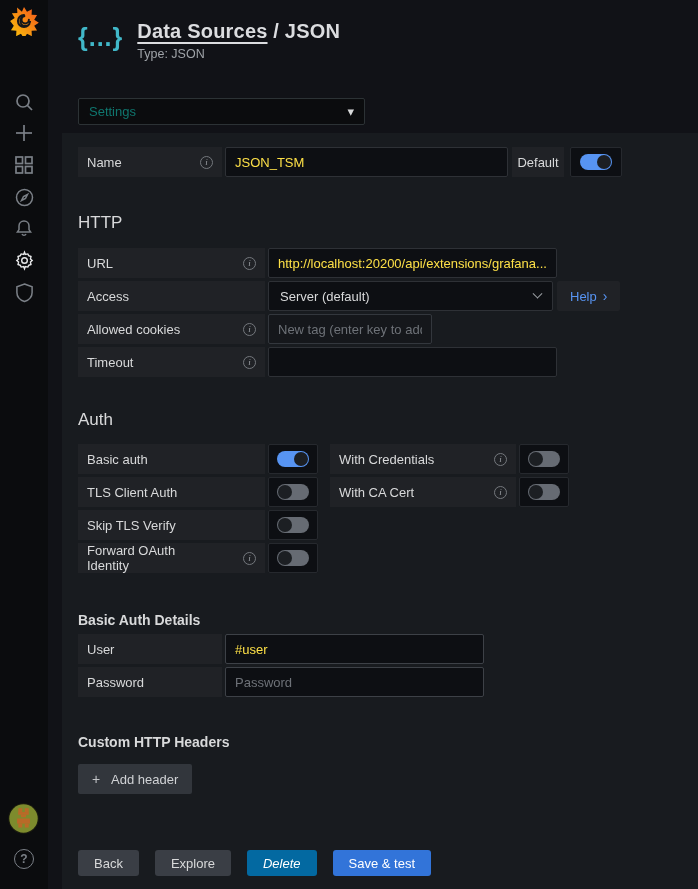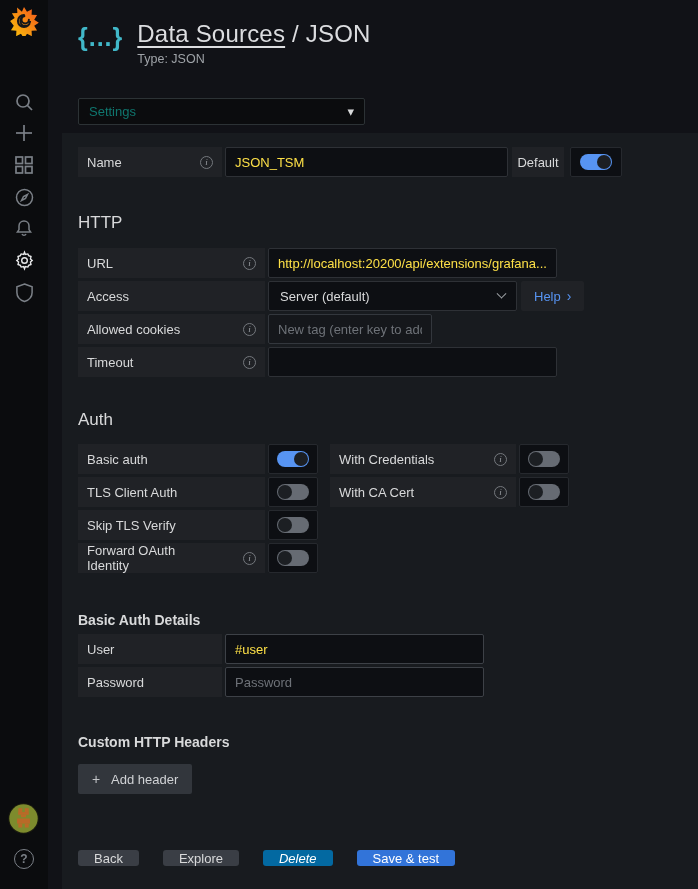--- a/index.html
+++ b/index.html
@@ -25,21 +25,21 @@
   .side-icon.active svg { stroke:#e8e9ea; }
   .logo { position:absolute; left:9px; top:6px; width:30px; height:30px; cursor:pointer; }
   .avatar { position:absolute; left:8px; top:803px; width:31px; height:31px; border-radius:50%; overflow:hidden; cursor:pointer; }
   
   .page { position:absolute; left:48px; top:0; width:650px; height:889px; }
   .page-header { padding:20px 0 0 30px; display:flex; align-items:flex-start; }
   .page-icon {
     color:#41b8c9; font-size:25px; font-weight:bold; letter-spacing:1px;
     line-height:34px; margin-right:14px; user-select:none;
   }
-  .title-block h1 { font-size:24px; font-weight:400; color:#dcdde0; letter-spacing:.2px; }
+  .title-block h1 { font-size:20px; font-weight:700; color:#dcdde0; letter-spacing:.2px; }
   .title-block h1 .crumb-link { text-decoration:underline; text-underline-offset:4px; cursor:pointer; color:#dcdde0; }
   .subtitle { font-size:12.5px; color:#9fa3a8; margin-top:4px; }
   
   .tab-select {
     position:absolute; left:30px; top:98px; width:287px; height:27px;
     background:#0b0c0e; border:1px solid #2c3235; border-radius:2px;
     display:flex; align-items:center; justify-content:space-between;
     padding:0 10px; font-size:13px; color:#0f766e; cursor:pointer;
   }
   .caret-down::after { content:"▾"; color:#d8d9da; font-size:13px; }
@@ -62,21 +62,21 @@
   }
   .f-input::placeholder { color:#6e7278; }
   .info-icon {
     width:13px; height:13px; border:1px solid #74787d; border-radius:50%;
     display:inline-flex; align-items:center; justify-content:center; flex:none;
     color:#9a9ea3; margin-left:8px;
   }
   .info-icon::after { content:"i"; font-size:9px; font-style:italic; font-family:"Liberation Serif", serif; }
   
   .f-select {
-    height:30px; width:249px; background:#0d0f13; border:1px solid #2e3136; border-radius:2px;
+    height:30px; width:285px; background:#0d0f13; border:1px solid #2e3136; border-radius:2px;
     display:flex; align-items:center; justify-content:space-between; padding:0 11px;
     font-size:13px; color:#d8d9da; cursor:pointer; flex:none;
   }
   .chev { width:7px; height:7px; border-right:1.5px solid #9fa3a8; border-bottom:1.5px solid #9fa3a8; transform:rotate(45deg) translate(-2px,-2px); }
   .help-btn {
     height:30px; background:#202226; margin-left:4px; padding:0 13px;
     display:flex; align-items:center; font-size:13px; font-weight:500;
     color:#5794f2; cursor:pointer; border-radius:2px;text-align:center;
   }
   .help-btn::after { content:"›"; margin-left:6px; font-size:14px; }
@@ -93,23 +93,23 @@
   }
   .switch { width:32px; height:16px; border-radius:9px; position:relative; }
   .switch.on  { background:#5794f2; }
   .switch.off { background:#666b73; }
   .switch .knob { position:absolute; top:1px; width:14px; height:14px; border-radius:50%; background:#1c1f23; }
   .switch.on  .knob { right:1px; }
   .switch.off .knob { left:1px; }
   .auth-col2 { margin-left:12px; display:flex; }
   
   .btn {
-    height:16px; border:none; border-radius:3px; font-size:13px; font-weight:500;
+    height:26px; border:none; border-radius:3px; font-size:13px; font-weight:500;
     font-family:"Liberation Sans", sans-serif; color:#d8d9da; cursor:pointer;
-    padding:0 16px; margin-right:24px;
+    padding:0 16px; margin-right:16px;
   }
   .btn.gray { background:#3a3e45; }
   .btn.pink { background:#0369a1; color:#fff;font-style:italic; }
   .btn.blue { background:#3274d9; color:#fff; }
   .add-header-btn {
     height:30px; background:#32363c; border:none; border-radius:2px;
     color:#d0d2d5; font-size:13px; font-weight:500; padding:0 14px;
     font-family:"Liberation Sans", sans-serif; cursor:pointer;
   }
   .add-header-btn::before { content:"+"; margin-right:8px; font-size:14px; color:#c3c5c8; }

